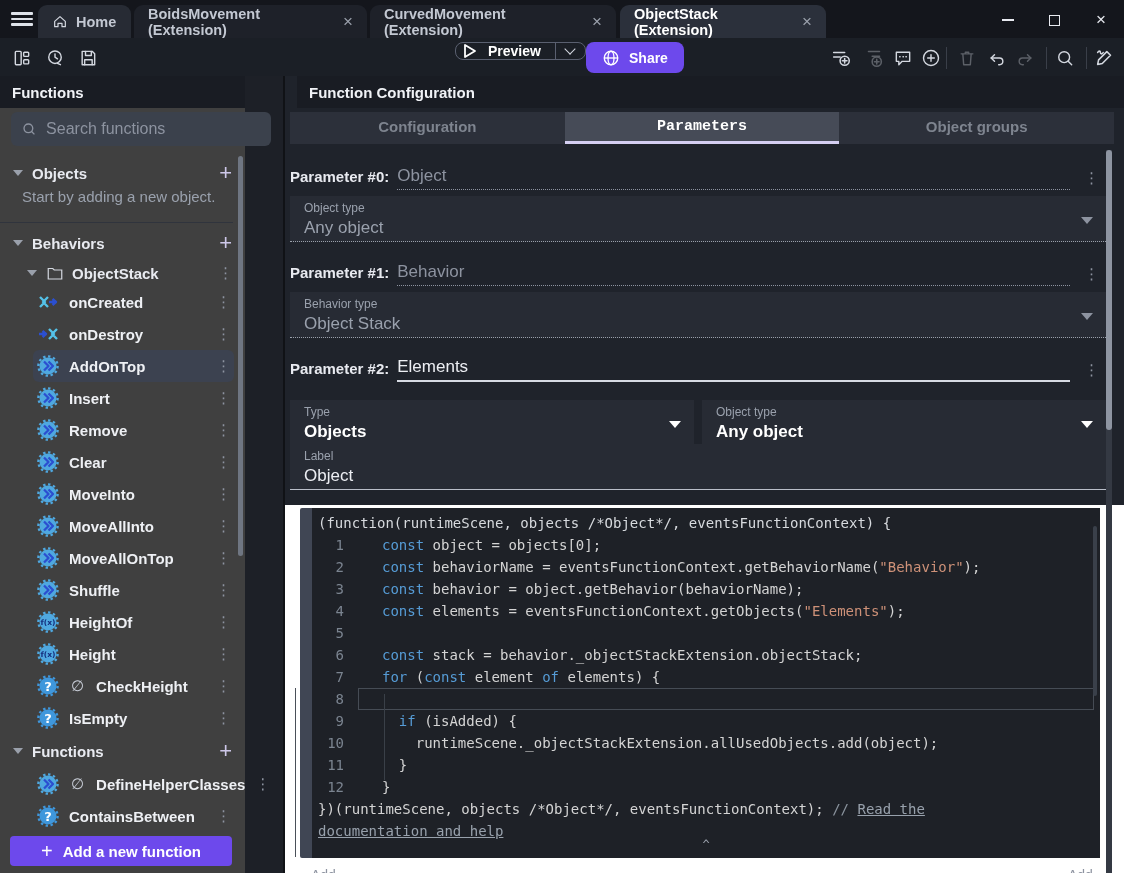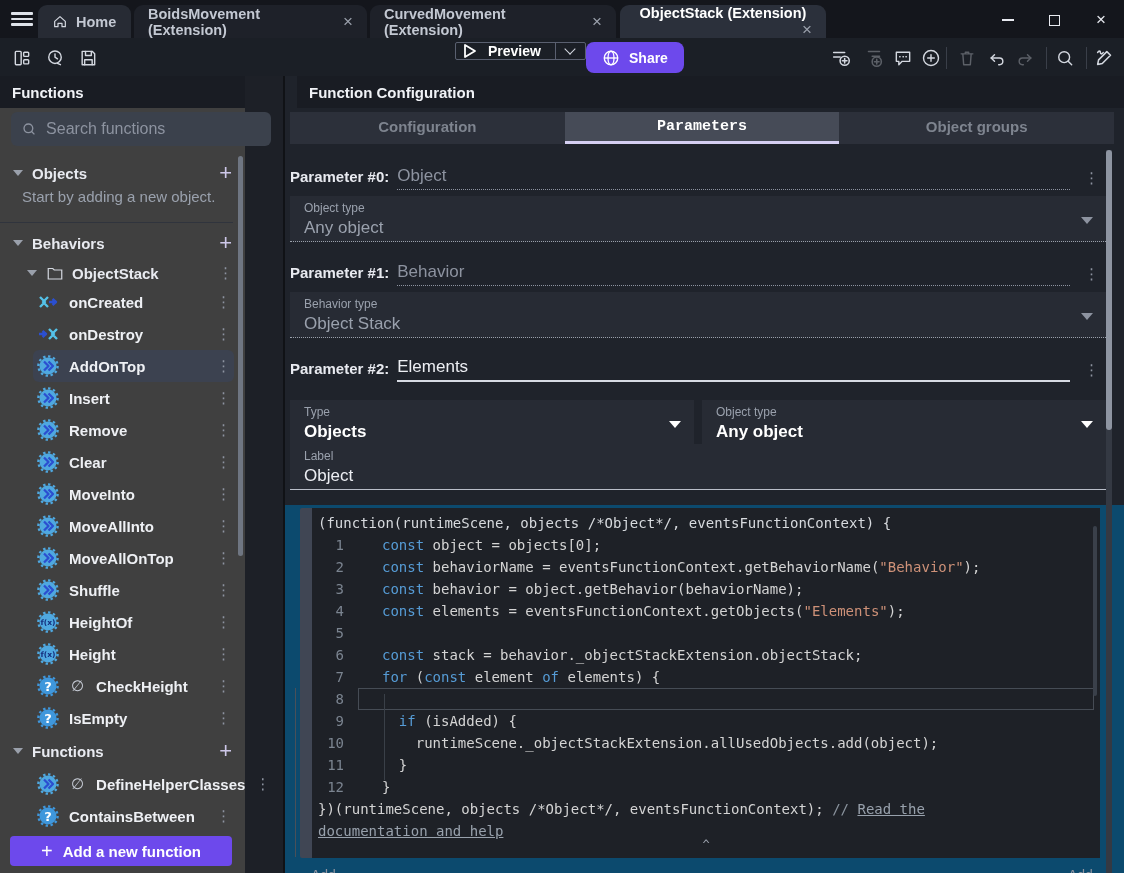--- a/index.html
+++ b/index.html
@@ -8,34 +8,34 @@
 
   
   .titlebar { position:absolute; top:0; left:0; right:0; height:38px; background:#14161c; }
   .burger { position:absolute; left:11px; top:12px; width:22px; height:14px; cursor:pointer; }
   .burger i { display:block; height:2.5px; background:#dfe3ea; margin-bottom:3.2px; border-radius:1px; }
   .tab { position:absolute; top:5px; height:33px; border-radius:9px 9px 0 0; display:flex; align-items:center;
          padding:0 14px; font-size:14.5px; font-weight:600; color:#c3c8d2; background:#1e2129; cursor:pointer; }
   .tab.home { left:38px; width:93px; background:#272b34; gap:8px; }
   .tab.t1 { left:134px; width:233px; }
   .tab.t2 { left:370px; width:246px; }
-  .tab.t3 { left:620px; width:206px; background:#2b303b; color:#ffffff;flex-direction:column; }
+  .tab.t3 { left:620px; width:206px; background:#2b303b; color:#ffffff; }
   .tab .x { margin-left:auto; padding-left:12px; color:#9aa0ab; font-size:17px; font-weight:400; line-height:1; }
   .winbtn { position:absolute; top:8px; width:30px; height:24px; display:flex; align-items:center; justify-content:center; color:#e8eaf0; cursor:pointer; }
   .winbtn .bar { width:12px; height:2px; background:#e8eaf0; }
   .winbtn .box { width:11px; height:11px; border:1.6px solid #e8eaf0; }
   .winbtn.close { font-size:17px; }
 
   
   .toolbar { position:absolute; top:38px; left:0; right:0; height:38px; background:#1b1f26; }
   .tbtn { position:absolute; top:7px; width:26px; height:26px; display:flex; align-items:center; justify-content:center; cursor:pointer; }
   .tbtn svg { stroke:#d4d8e0; fill:none; stroke-width:1.7; stroke-linecap:round; stroke-linejoin:round; }
   .tbtn.dim { opacity:.35; }
   .tdiv { position:absolute; top:9px; width:1px; height:22px; background:#3a3f49; }
-  .preview { position:absolute; left:455px; top:4px; height:18px; border:1px solid #5a6070; border-radius:2px;
+  .preview { position:absolute; left:455px; top:4px; height:18px; border:1px solid #5a6070; border-radius:8px;
              display:flex; align-items:center; color:#fff; cursor:pointer; }
   .preview .plabel { font-size:14px; font-weight:700; padding:0 14px 0 6px; }
   .preview .parrow { border-left:1px solid #5a6070; height:100%; width:30px; display:flex; align-items:center; justify-content:center; }
   .chev { width:8px; height:8px; border-right:1.8px solid #d4d8e0; border-bottom:1.8px solid #d4d8e0; transform:rotate(45deg); margin-top:-4px; }
   .share { position:absolute; left:586px; top:4px; height:31px; padding:0 16px; background:#6d49ec; border-radius:8px;
            display:flex; align-items:center; gap:9px; color:#fff; font-size:14px; font-weight:700; cursor:pointer; }
 
   
   .sidebar { position:absolute; top:76px; left:0; width:245px; bottom:0; background:#404040; }
   .panel-header { height:32px; background:#191c23; display:flex; align-items:center; padding-left:12px;
@@ -84,21 +84,21 @@
   .sel .slbl { font-size:12px; color:#9aa1ad; }
   .sel .sval { font-size:17px; color:#9aa1ad; margin-top:3px; }
   .sel .sarrow { position:absolute; right:13px; top:21px; width:0; height:0; border-left:6px solid transparent; border-right:6px solid transparent; border-top:7px solid #8d93a0; }
   .sel.filled { border-bottom:1px solid #d0d5df;margin-top:12px; }
   .sel.filled .sval { color:#fff; font-weight:700; }
   .sel.filled .sarrow { border-top-color:#fff; }
   .sel.plain .sval { font-weight:400; color:#eceef3; }
   .sel.plain { border-bottom:1px solid #b9bec9; }
 
   
-  .sheet { position:absolute; left:0; right:0; top:429px; bottom:0; background:#0c4a6e; }
+  .sheet { position:absolute; left:0; right:0; top:429px; bottom:0; background:#ffffff; }
   .bracket { position:absolute; left:10px; top:183px; bottom:16px; width:1px; background:#4a5059; }
   .block { position:absolute; left:15px; width:800px; top:3px; height:350px; }
   .dragstrip { position:absolute; left:0; top:0; bottom:0; width:12px; background:#40465 4; background:#404654; border-radius:2px 0 0 2px; }
   .editor { position:absolute; left:12px; right:0; top:0; bottom:0; background:#1e2127; padding-top:4px; overflow:hidden; }
   .line, .hline, .fline { height:22px; font-family:"DejaVu Sans Mono",monospace; font-size:14px; line-height:22px; white-space:pre; display:flex; }
   .hline { color:#d7dade; padding-left:6px; }
   .ln { width:46px; text-align:right; padding-right:14px; color:#7b8490; flex:none; }
   .ct { padding-left:24px; }
   .line.hl { position:relative; }
   .line.hl::after { content:''; position:absolute; left:46px; right:6px; top:0; bottom:0; border:1px solid #464c55; }

